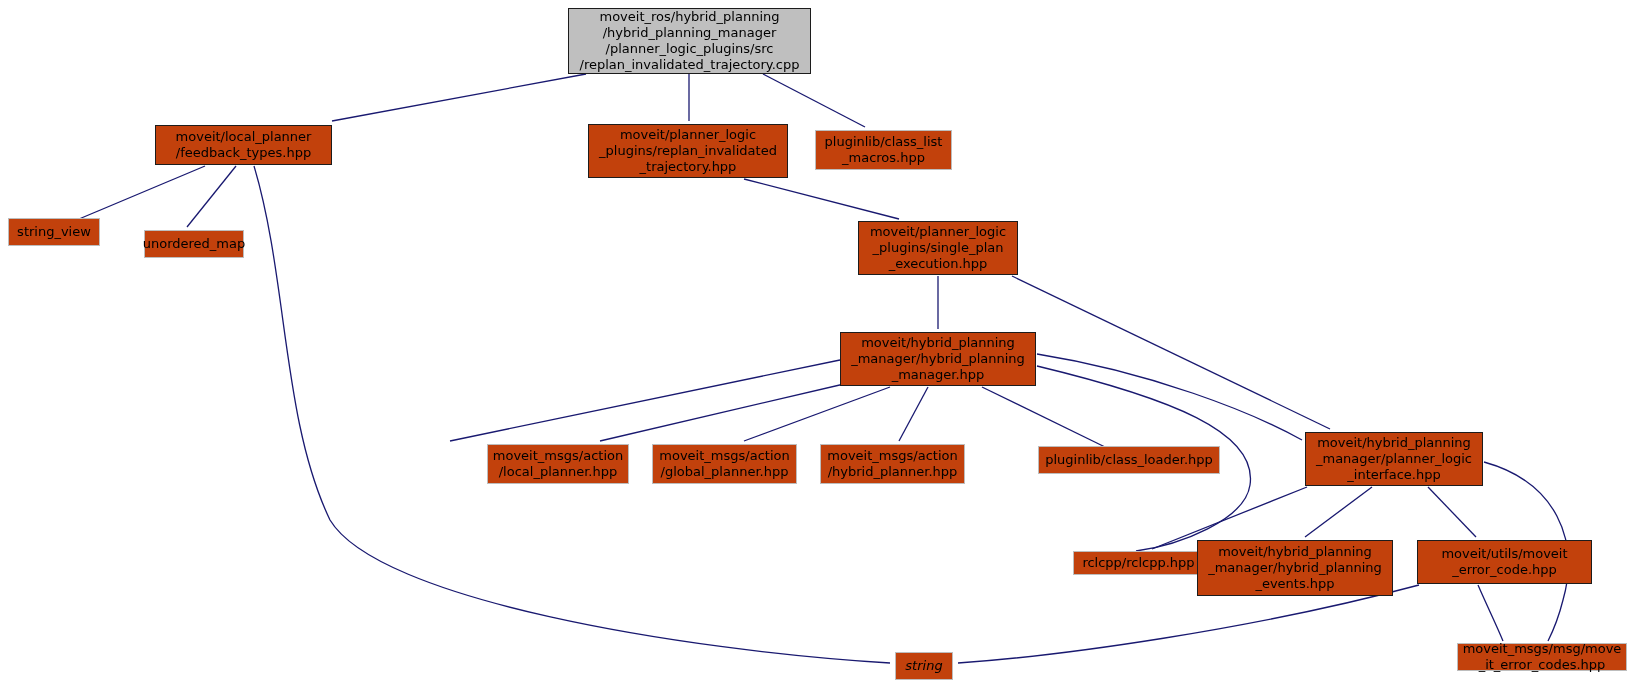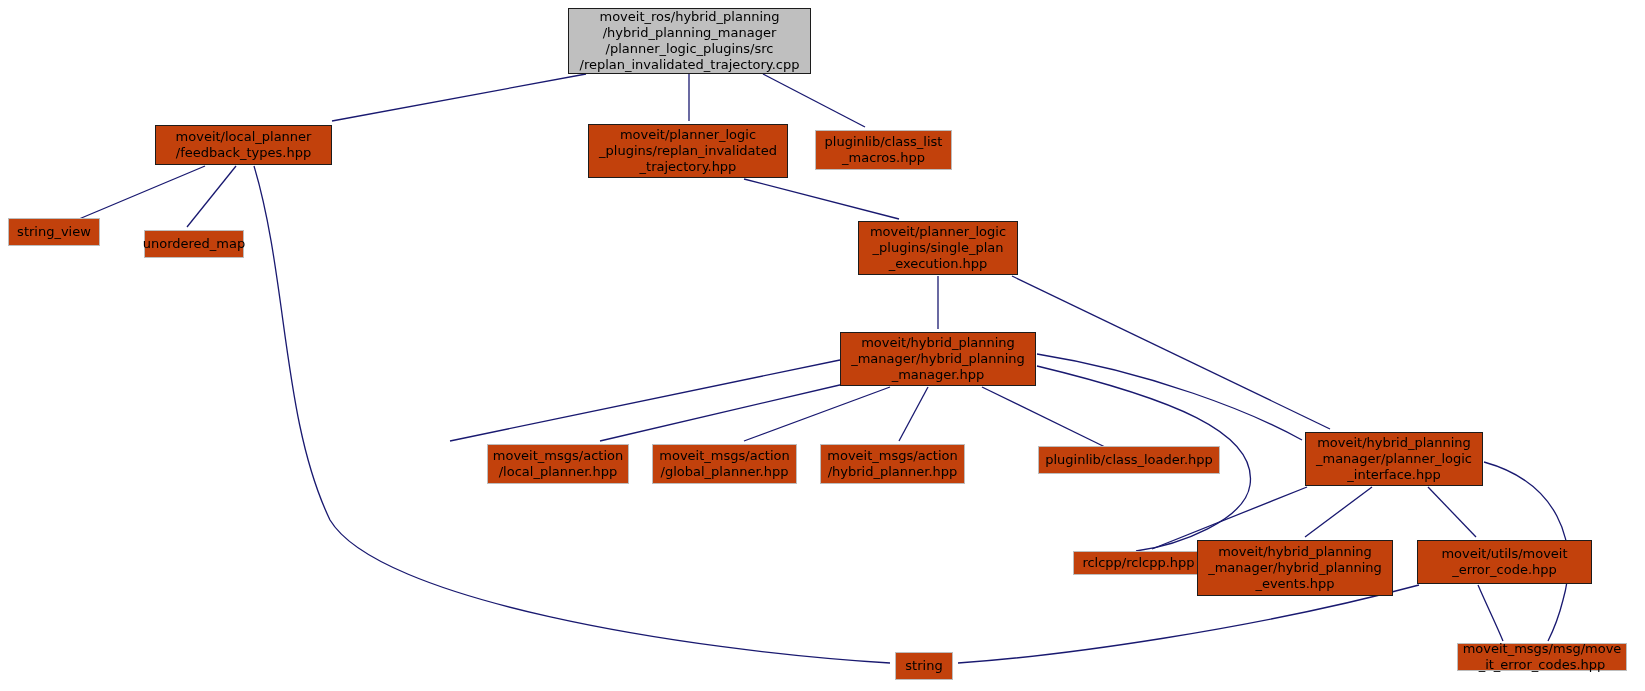--- a/index.html
+++ b/index.html
@@ -92,16 +92,16 @@
     <div class="node external" style="left: 1038px; top: 446px; width: 182px; height: 28px;">pluginlib/class_loader.hpp</div>
     <div class="node internal" style="left: 1305px; top: 432px; width: 178px; height: 54px;">moveit/hybrid_planning
 _manager/planner_logic
 _interface.hpp</div>
     <div class="node external" style="left: 1042px; top: 551px; width: 131px; height: 24px; margin-left: 31px;">rclcpp/rclcpp.hpp</div>
     <div class="node internal" style="left: 1197px; top: 540px; width: 196px; height: 56px;">moveit/hybrid_planning
 _manager/hybrid_planning
 _events.hpp</div>
     <div class="node internal" style="left: 1417px; top: 540px; width: 175px; height: 44px;">moveit/utils/moveit
 _error_code.hpp</div>
-    <div class="node external" style="left: 895px; top: 652px; width: 58px; height: 28px;">string</div>
+    <div class="node external" style="left: 895px; top: 652px; width: 58px; height: 28px; font-style: italic;">string</div>
     <div class="node external" style="left: 1457px; top: 643px; width: 170px; height: 28px;">moveit_msgs/msg/move
 _it_error_codes.hpp</div>
   </div>
 
 </body></html>

